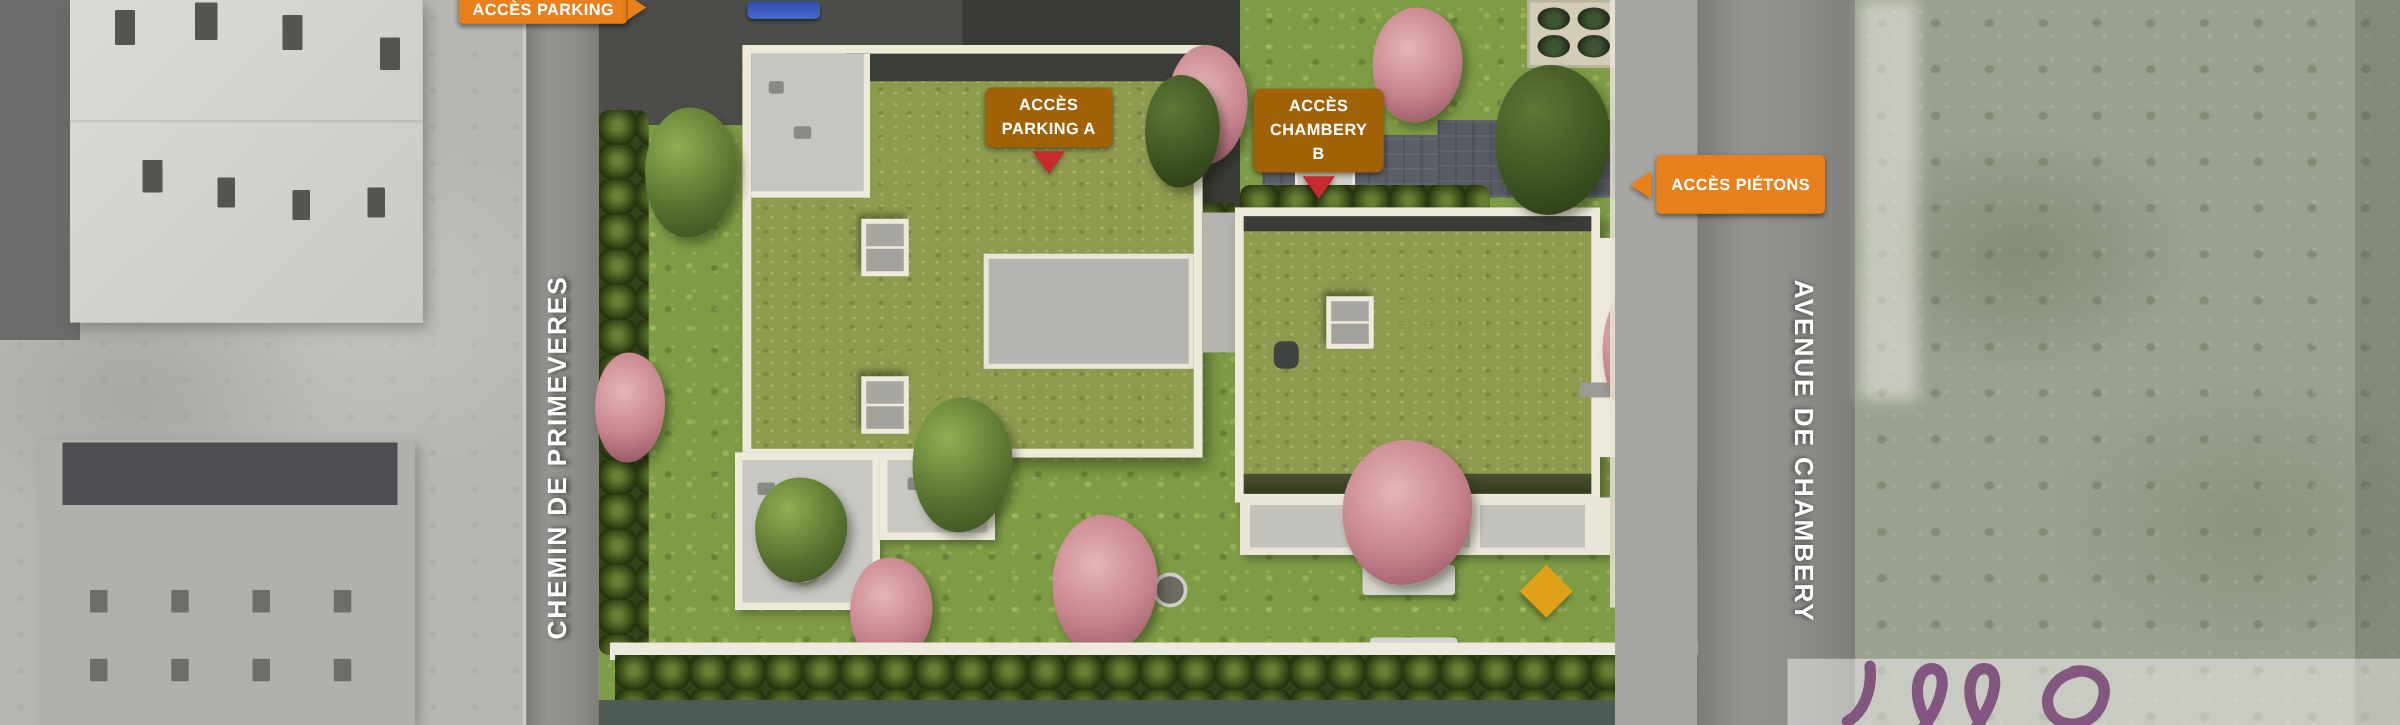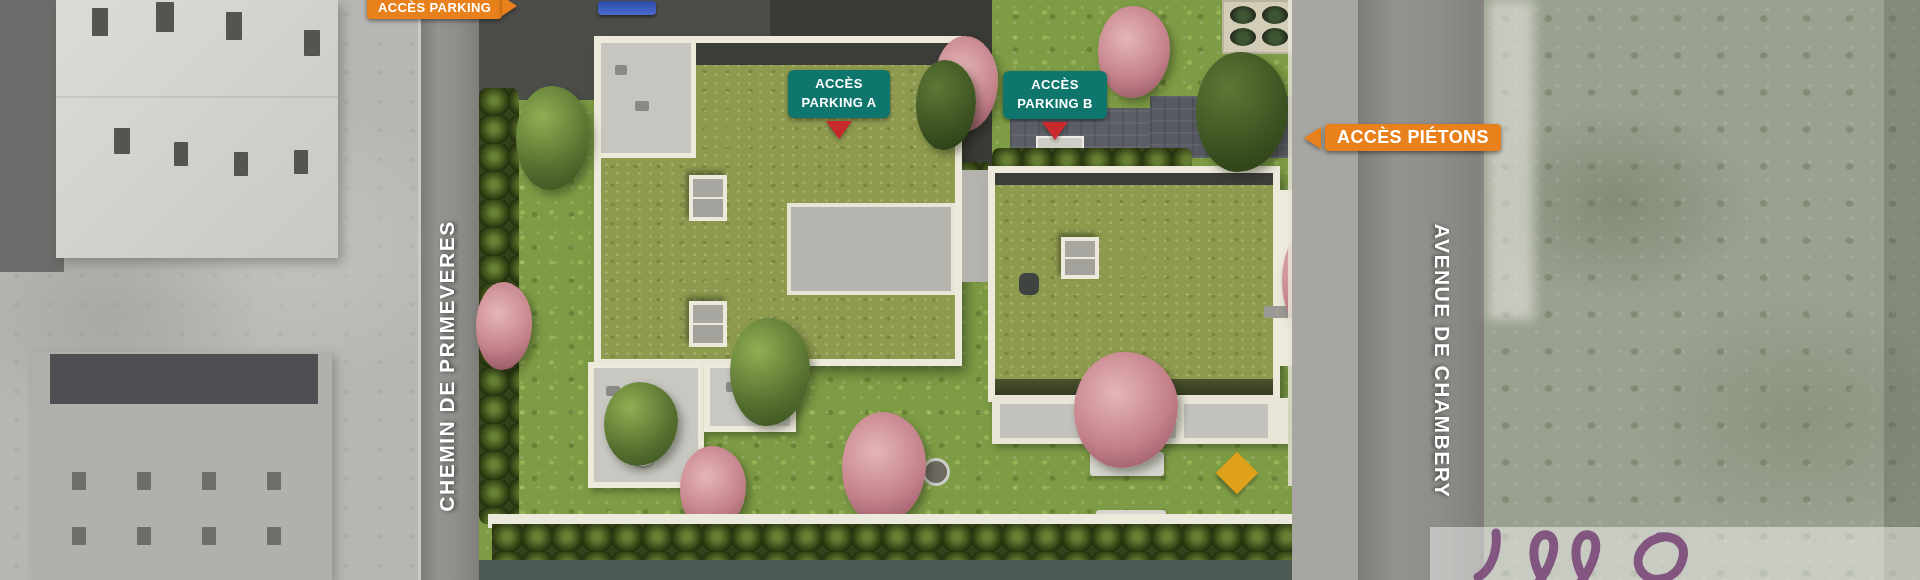--- a/index.html
+++ b/index.html
@@ -65,21 +65,21 @@
   
   .tgreen,.tpink{border-radius:48% 52% 55% 45% / 50% 46% 54% 50%;box-shadow:4px 5px 8px rgba(25,30,15,.40);}
   .tgreen{background:radial-gradient(circle at 35% 30%, #90af53, #55702f 58%, #3a5021 95%);}
   .tdark{background:radial-gradient(circle at 35% 30%, #5d7836, #3c5321 58%, #2a3b16 95%);}
   .tpink{background:radial-gradient(circle at 40% 35%, #e5b6b6, #c4818a 55%, #8f5160 95%);}
 
   
   .badge{color:#fff;font-weight:bold;letter-spacing:.4px;white-space:nowrap;
          box-shadow:0 2px 4px rgba(0,0,0,.45);}
   .badge.orange{background:#e8811c;border-radius:4px;}
-  .badge.red{background:#0f766e;border-radius:6px;}
+  .badge.red{background:#a16207;border-radius:6px;}
   .tri{width:0;height:0;filter:drop-shadow(0 2px 2px rgba(0,0,0,.4));}
   .tri.down{border-left:13px solid transparent;border-right:13px solid transparent;border-top:18px solid #c8292d;}
   .tri.left{border-top:11px solid transparent;border-bottom:11px solid transparent;border-right:17px solid #e8811c;}
   .tri.right{border-top:10px solid transparent;border-bottom:10px solid transparent;border-left:15px solid #e8811c;}
 
   .street{width:360px;text-align:center;color:#fff;font-weight:bold;font-size:21px;
           letter-spacing:1.5px;text-shadow:0 2px 4px rgba(0,0,0,.6);white-space:nowrap;}
 
   .wmband{background:rgba(255,255,255,.45);}
   .speck{background:#8a8a84;border-radius:2px;}
@@ -227,28 +227,28 @@
     <div class="badge red" style="padding:5px 8px;font-size:13px;line-height:1.45;white-space:normal;">
       <span style="display:block;">ACCÈS</span>
       <span style="display:block;">PARKING A</span>
     </div>
     <div class="tri down" style="margin:3px auto 0;"></div>
   </div>
 
   <div class="abs" style="left:1003px;top:71px;width:104px;text-align:center;z-index:50;">
     <div class="badge red" style="padding:5px 8px;font-size:13px;line-height:1.45;white-space:normal;">
       <span style="display:block;">ACCÈS</span>
-      <span style="display:block;">PARKING B</span>
+      <span style="display:block;">CHAMBERY B</span>
     </div>
     <div class="tri down" style="margin:3px auto 0;"></div>
   </div>
 
   <div class="abs" style="left:1304px;top:124px;display:flex;align-items:center;z-index:50;">
     <div class="tri left" style="margin-right:4px;"></div>
-    <div class="badge orange" style="height:27px;line-height:27px;padding:0 12px;font-size:18px;">ACCÈS PIÉTONS</div>
+    <div class="badge orange" style="height:27px;line-height:27px;padding:10px 12px;font-size:13px;">ACCÈS PIÉTONS</div>
   </div>
 
   <div class="abs wmband" style="left:1430px;top:527px;width:490px;height:53px;z-index:60;overflow:hidden;">
     <svg width="300" height="53" style="position:absolute;left:38px;top:0;" viewBox="0 0 300 53">
       <g fill="none" stroke="#7b4a79" stroke-width="9" stroke-linecap="round" opacity="0.9">
         <path d="M 28,6 C 30,26 22,44 10,50"></path>
         <path d="M 74,52 C 60,28 66,6 79,8 C 90,10 88,32 70,56"></path>
         <path d="M 116,52 C 102,28 108,6 121,8 C 132,10 130,32 112,56"></path>
         <path d="M 196,10 C 177,12 164,30 173,44 C 182,58 208,54 214,34 C 220,16 206,8 191,10"></path>
       </g>

